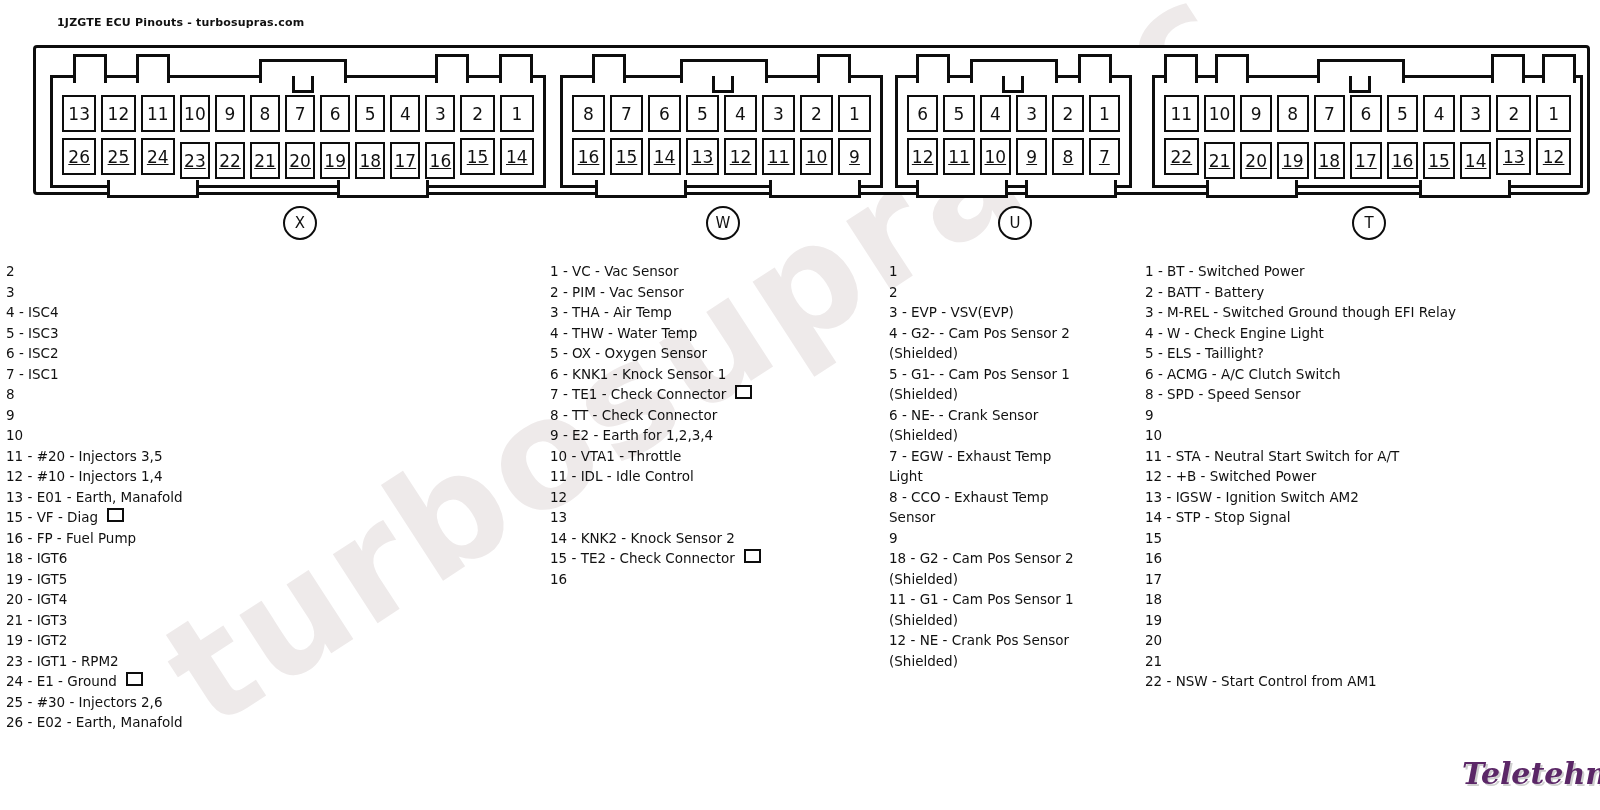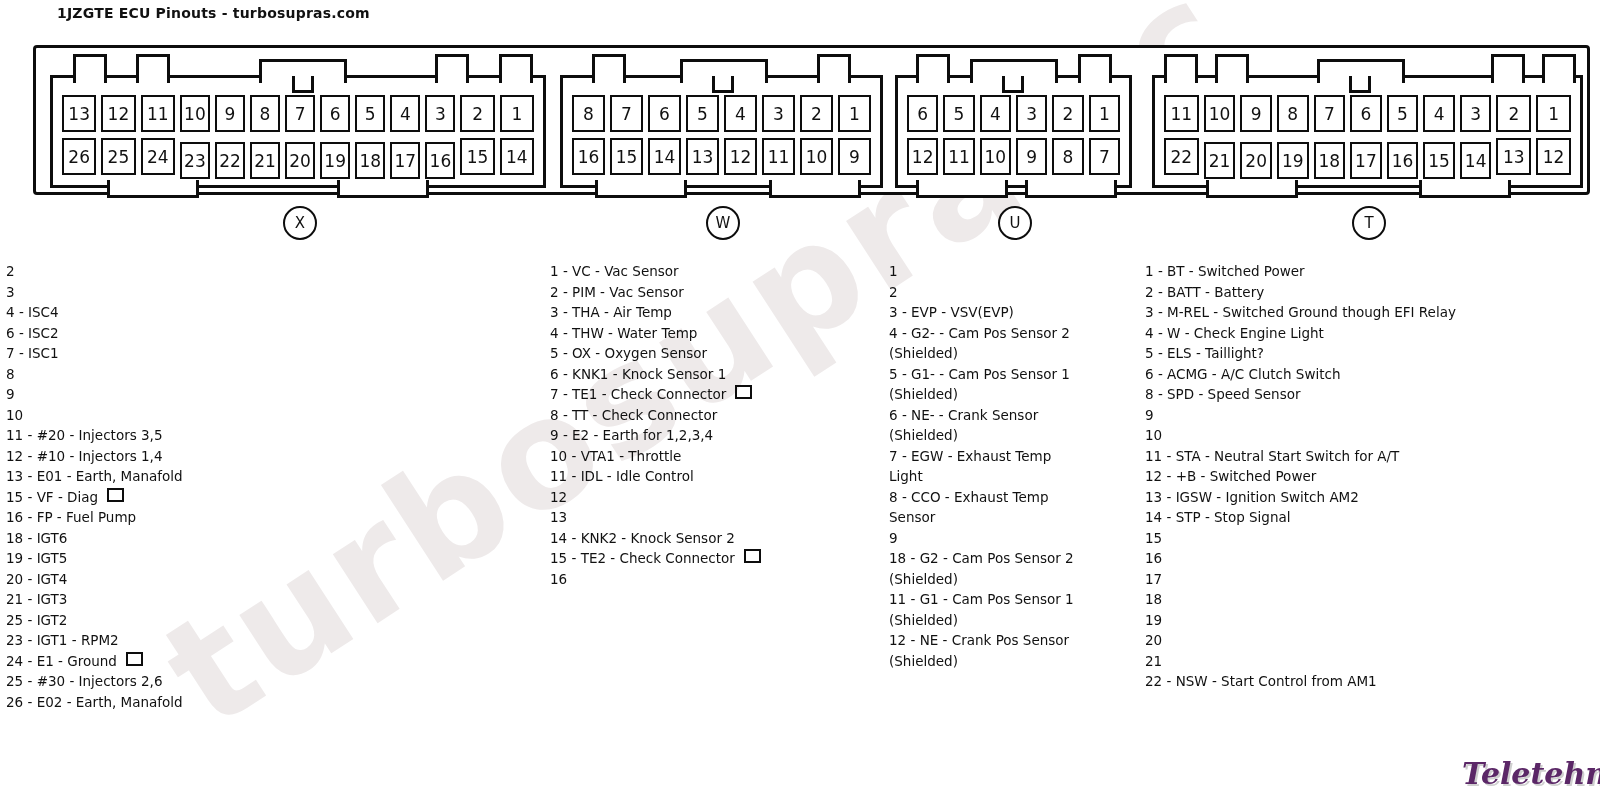--- a/index.html
+++ b/index.html
@@ -2,35 +2,35 @@
 <html><head>
 <meta charset="utf-8">
 <style>
   html,body{margin:0;padding:0;background:#fff;}
   .stage{position:relative;width:1600px;height:810px;background:#ffffff;overflow:hidden;
          font-family:"DejaVu Sans","Liberation Sans",sans-serif;color:#111;}
   
   .watermark{position:absolute;left:135px;top:615px;transform:rotate(-33deg);transform-origin:0 0;
              font-size:150px;font-weight:bold;letter-spacing:4px;color:#eeeaea;white-space:nowrap;z-index:0;}
   
-  .title{position:absolute;left:57px;top:5px;font-size:14px;font-weight:bold;letter-spacing:.2px;z-index:3;}
+  .title{position:absolute;left:57px;top:16px;font-size:11px;font-weight:bold;letter-spacing:.2px;z-index:3;}
   
   .frame{position:absolute;left:33px;top:45px;width:1557px;height:150px;border:3px solid #0d0d0d;
          border-radius:4px;box-sizing:border-box;background:#fff;z-index:1;}
   
   .shell{position:absolute;top:75px;height:113px;border:3px solid #0d0d0d;background:#fff;
          box-sizing:border-box;z-index:2;}
   .shell i{box-sizing:border-box;}
   .tab{position:absolute;top:-24px;width:34px;height:29px;border:3px solid #0d0d0d;border-bottom:none;background:#fff;}
   .key{position:absolute;top:-19px;width:88px;height:24px;border:3px solid #0d0d0d;border-bottom:none;background:#fff;}
   .stub{position:absolute;top:-2px;width:22px;height:17px;border:3px solid #0d0d0d;border-top:none;background:#fff;}
   .foot{position:absolute;bottom:-13px;width:92px;height:18px;border:3px solid #0d0d0d;border-top:none;background:#fff;z-index:2;}
   .prow{position:absolute;left:9px;right:9px;display:grid;gap:5px;z-index:3;}
   .rtop{top:17px;height:37px;}
-  .rbot{top:60px;height:37px;}
+  .rbot{top:60px;height:37px;text-decoration:underline;}
   .g13{grid-template-columns:1.14fr 1.14fr 1.14fr repeat(8,1fr) 1.14fr 1.14fr;}
   .g8{grid-template-columns:repeat(8,1fr);}
   .g6{grid-template-columns:repeat(6,1fr);}
   .g11{grid-template-columns:1.1fr repeat(8,1fr) 1.1fr 1.1fr;}
   .pin{border:2.5px solid #0d0d0d;background:#fff;display:flex;align-items:center;justify-content:center;
        font-size:17px;box-sizing:border-box;}
   .shell[data-conn="0"] .rbot .pin:nth-child(n+4):nth-child(-n+11){position:relative;top:4px;}
   .shell[data-conn="3"] .rbot .pin:nth-child(n+2):nth-child(-n+9){position:relative;top:4px;}
   
   .ccircle{position:absolute;top:206px;width:30px;height:30px;border:2.5px solid #0d0d0d;border-radius:50%;
@@ -197,35 +197,36 @@
       <span>U</span>
     </div>
   <div class="ccircle" style="left:1352px;">
       <span>T</span>
     </div>
 
   <div class="plist" style="left:6px;width:440px;">
       <div class="pline"><span>2</span></div>
       <div class="pline"><span>3</span></div>
       <div class="pline"><span>4 - ISC4</span></div>
+      <div class="pline"><span>5 - ISC3</span></div>
       <div class="pline"><span>6 - ISC2</span></div>
       <div class="pline"><span>7 - ISC1</span></div>
       <div class="pline"><span>8</span></div>
       <div class="pline"><span>9</span></div>
       <div class="pline"><span>10</span></div>
       <div class="pline"><span>11 - #20 - Injectors 3,5</span></div>
       <div class="pline"><span>12 - #10 - Injectors 1,4</span></div>
       <div class="pline"><span>13 - E01 - Earth, Manafold</span></div>
       <div class="pline"><span>15 - VF - Diag</span><span class="cbox"></span></div>
       <div class="pline"><span>16 - FP - Fuel Pump</span></div>
       <div class="pline"><span>18 - IGT6</span></div>
       <div class="pline"><span>19 - IGT5</span></div>
       <div class="pline"><span>20 - IGT4</span></div>
       <div class="pline"><span>21 - IGT3</span></div>
-      <div class="pline"><span>25 - IGT2</span></div>
+      <div class="pline"><span>19 - IGT2</span></div>
       <div class="pline"><span>23 - IGT1 - RPM2</span></div>
       <div class="pline"><span>24 - E1 - Ground</span><span class="cbox"></span></div>
       <div class="pline"><span>25 - #30 - Injectors 2,6</span></div>
       <div class="pline"><span>26 - E02 - Earth, Manafold</span></div>
     </div>
   <div class="plist" style="left:550px;width:310px;">
       <div class="pline"><span>1 - VC - Vac Sensor</span></div>
       <div class="pline"><span>2 - PIM - Vac Sensor</span></div>
       <div class="pline"><span>3 - THA - Air Temp</span></div>
       <div class="pline"><span>4 - THW - Water Temp</span></div>

